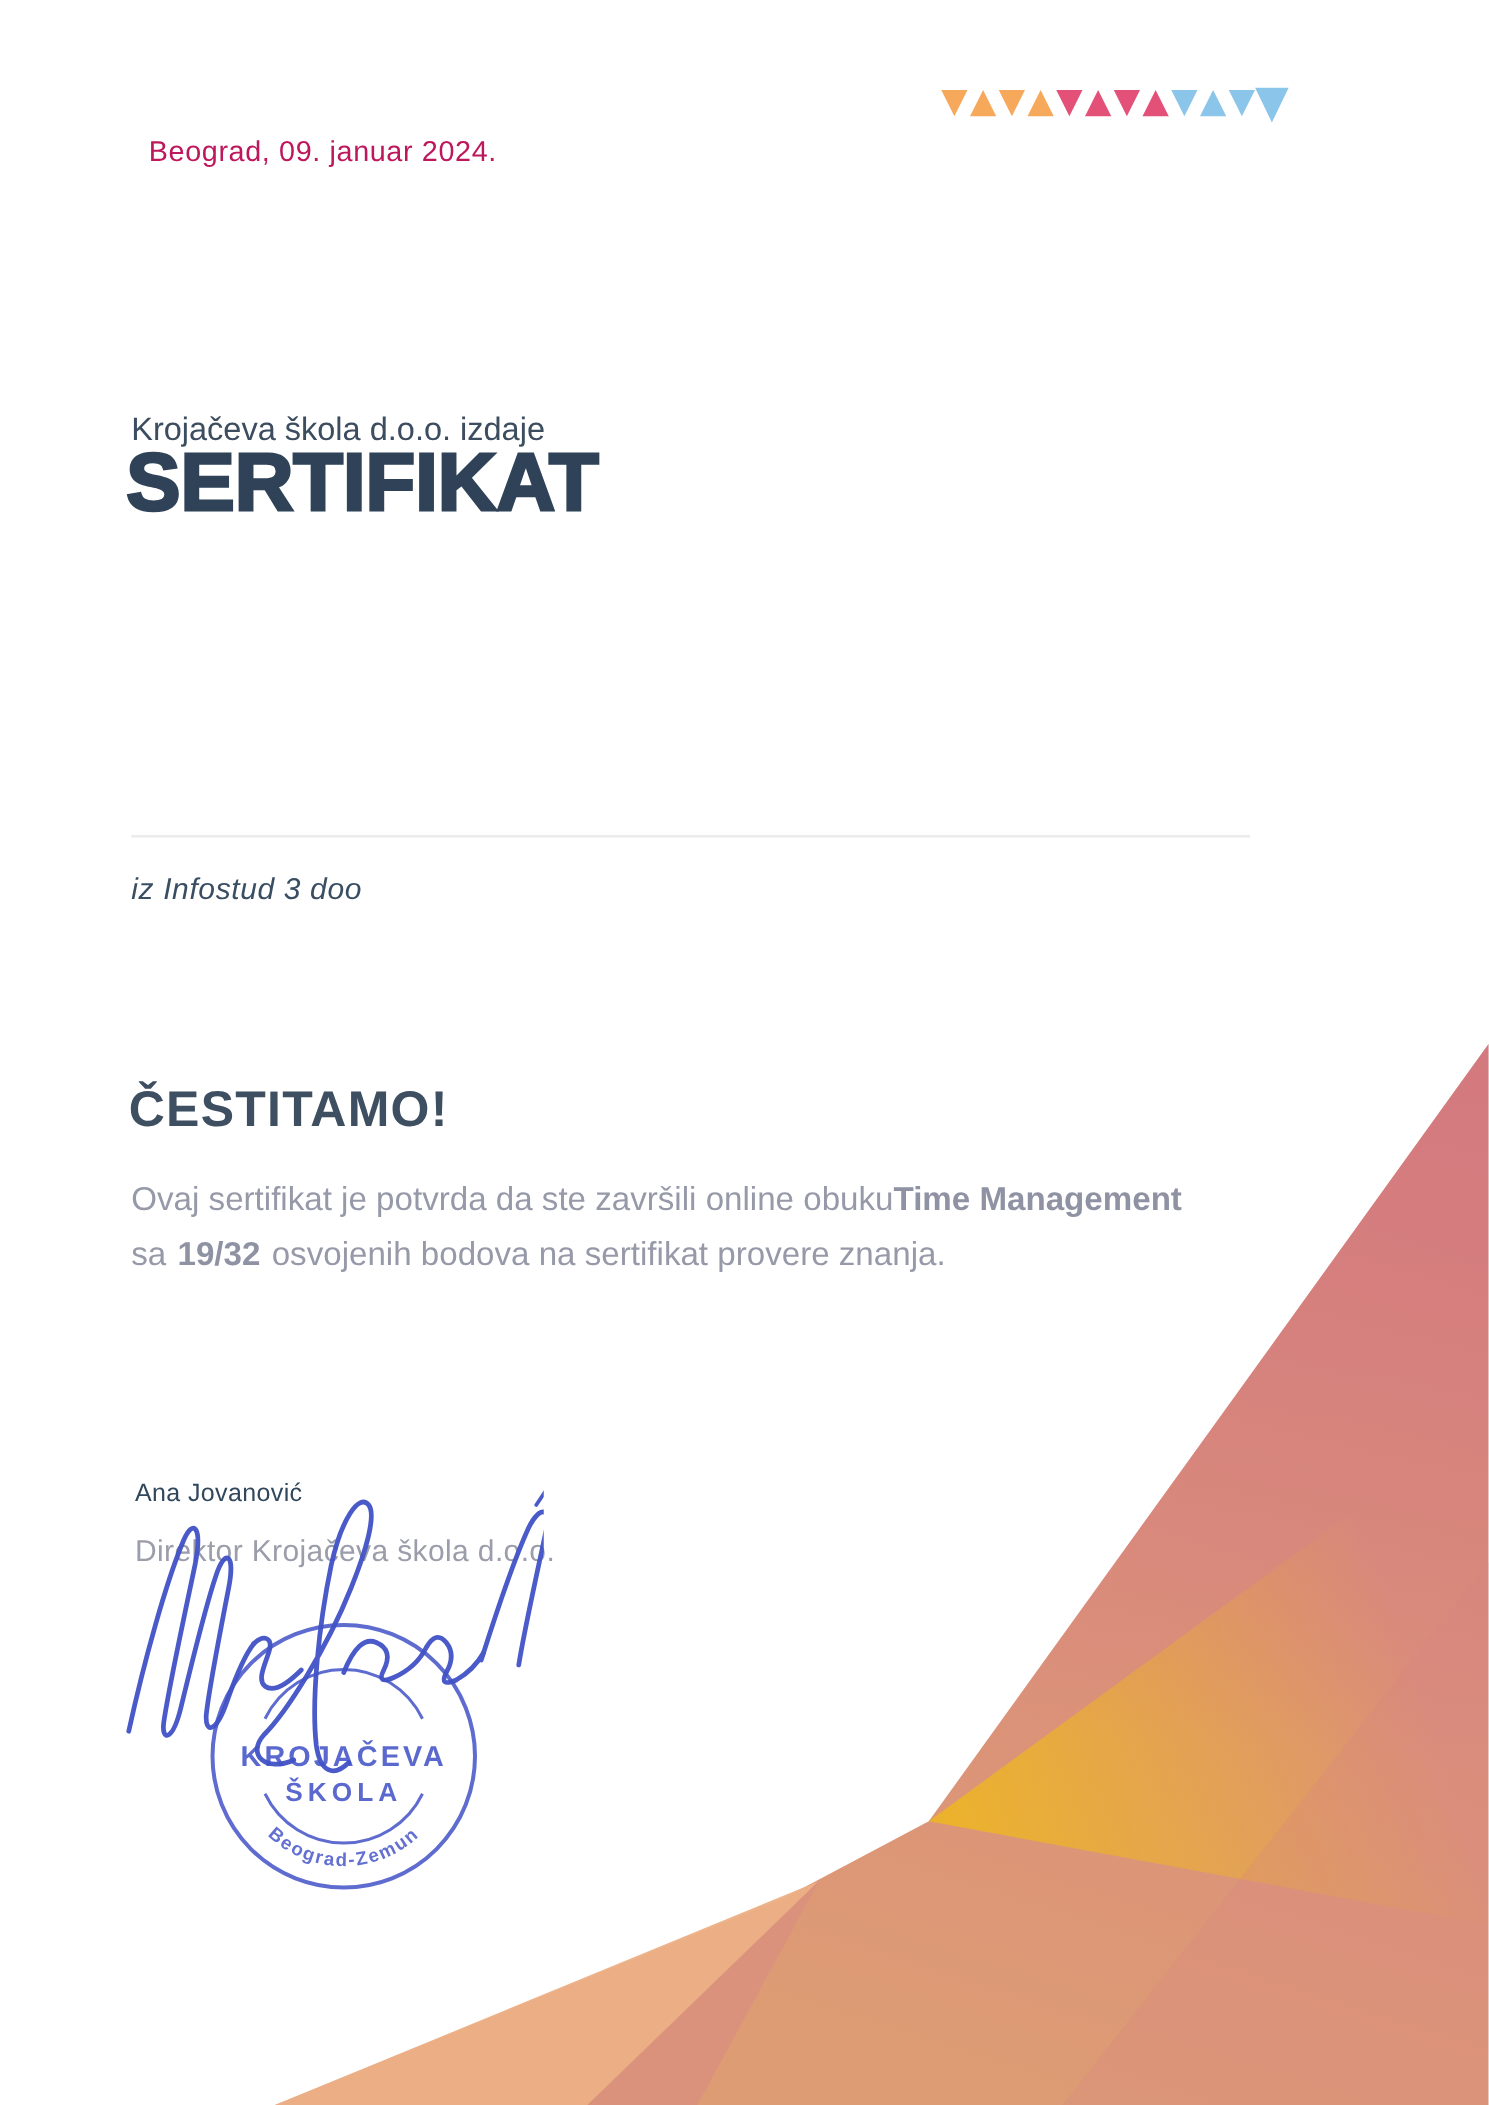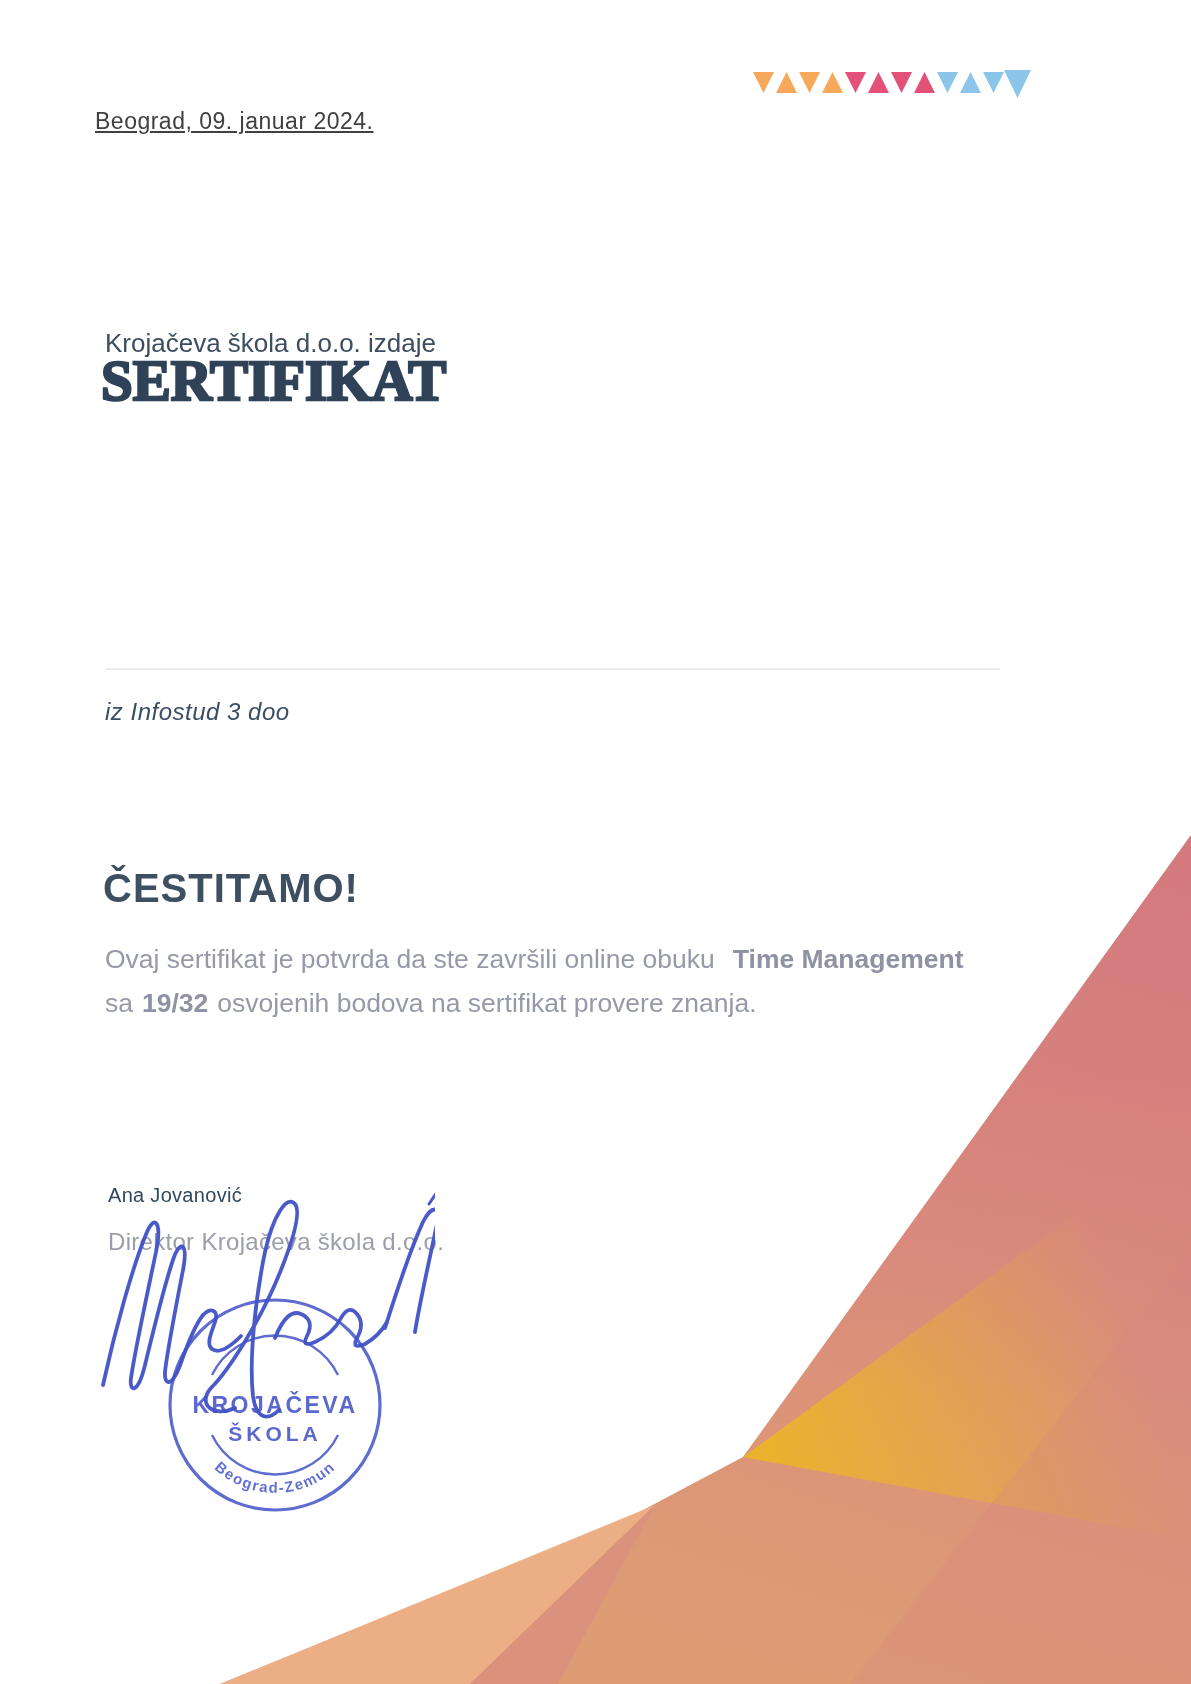--- a/index.html
+++ b/index.html
@@ -5,39 +5,38 @@
   html,body{margin:0;padding:0;background:#ffffff;}
   .page{
     position:relative;
     width:1191px;height:1684px;
     background:#ffffff;
     overflow:hidden;
     font-family:"Liberation Sans",sans-serif;
   }
   
   .date-line{
-    position:absolute;left:95px;top:108px;
-    font-size:23px;color:#404040;letter-spacing:.5px;text-decoration:underline;
+    position:absolute;left:119px;top:108px;
+    font-size:23px;color:#be185d;letter-spacing:.5px;
   }
   .logo{position:absolute;left:752px;top:62px;width:330px;}
   .logo-text{
     font-size:31px;color:#4c4c4e;letter-spacing:2.5px;
     white-space:nowrap;font-weight:400;
   }
   .logo-strip{display:block;margin-top:8px;}
   
   .issuer-line{
     position:absolute;left:105px;top:328px;
     font-size:26px;color:#3d4d60;text-align:right;
   }
   .cert-title{
     position:absolute;left:101px;top:348px;
-    font-size:57px;font-weight:800;color:#2f4257;
+    font-size:65px;font-weight:800;color:#2f4257;
     letter-spacing:0px;
-    font-family:Liberation Serif, serif;
     -webkit-text-stroke:2.5px #2f4257;
   }
   
   .recipient-name{
     position:absolute;left:105px;top:576px;
     font-family:"DejaVu Serif",serif;font-style:italic;
     font-size:58px;color:#31475c;word-spacing:18px;letter-spacing:1px;
     z-index:2;
   }
   .name-underline{
@@ -52,21 +51,21 @@
   .congrats{
     position:absolute;left:103px;top:866px;
     font-size:40px;font-weight:600;color:#3d4f61;letter-spacing:1px;text-align:center;
   }
   .body-par{
     position:absolute;left:105px;top:938px;width:910px;
     font-size:26.5px;color:#9699a8;line-height:1.65;
   }
   .body-par .b{font-weight:700;color:#8e92a3;}
   .body-par .b.score{margin:0 9px;}
-  .body-par .b.course{margin-left:18px;}
+  .body-par .b.course{margin-left:0;}
   
   .signatory-name{
     position:absolute;left:108px;top:1184px;
     font-size:20px;font-weight:500;color:#31475c;letter-spacing:.3px;
   }
   .signatory-title{
     position:absolute;left:108px;top:1228px;
     font-size:24px;color:#9b9daa;letter-spacing:.3px;
   }
   .sig-stamp{position:absolute;left:85px;top:1160px;z-index:3;}

